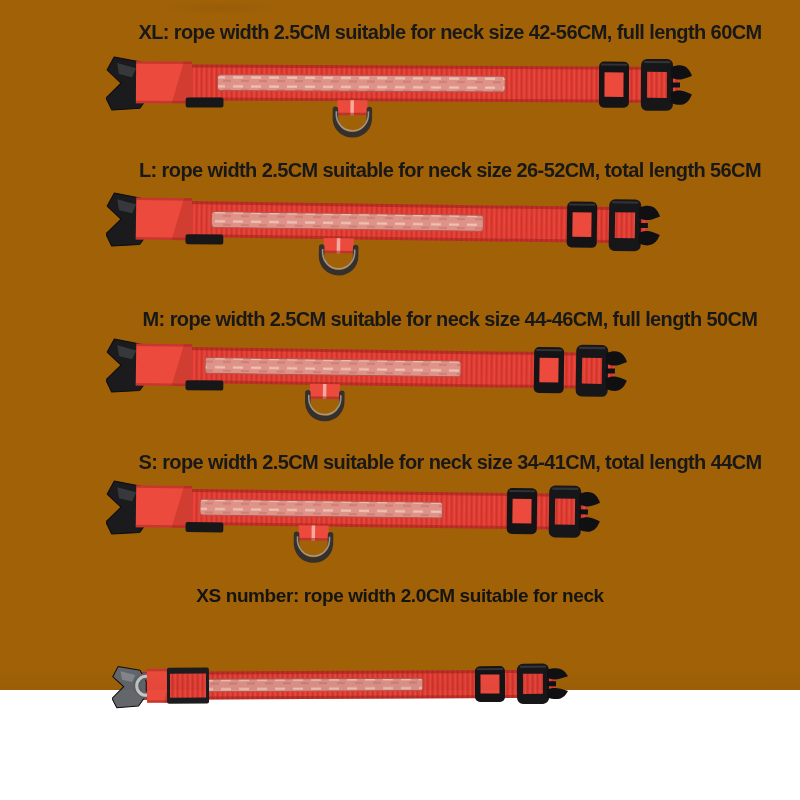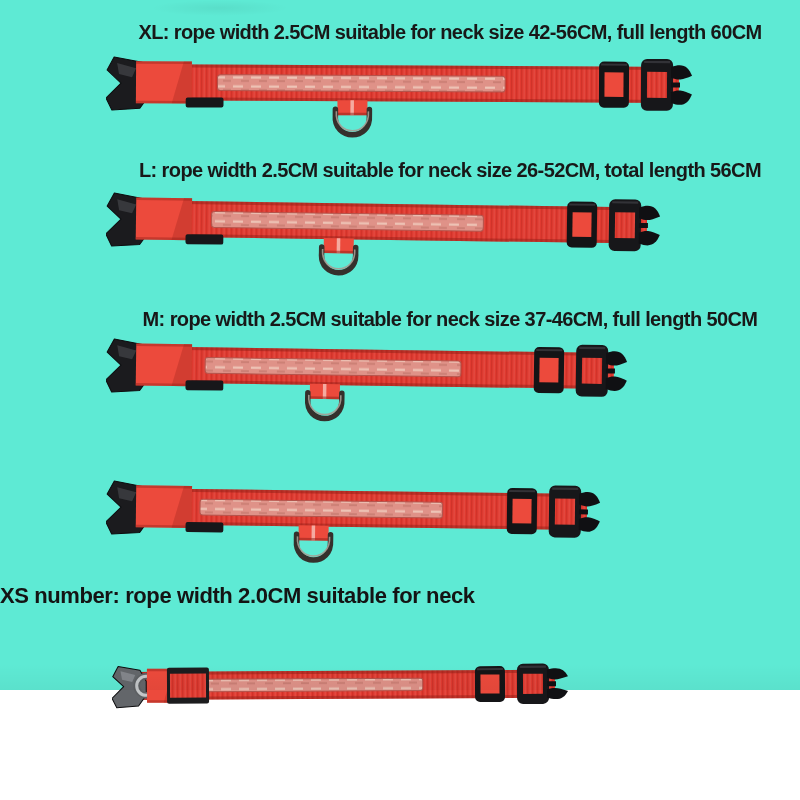--- a/index.html
+++ b/index.html
@@ -1,33 +1,33 @@
 <!DOCTYPE html>
 <html><head>
 <meta charset="utf-8">
 <style>
   html,body{margin:0;padding:0;background:#ffffff;}
   body{width:800px;height:800px;overflow:hidden;font-family:"Liberation Sans",sans-serif;}
-  .canvas{position:relative;width:800px;height:690px;background:#5eead4;}
+  .canvas{position:relative;width:800px;height:690px;background:#a16207;}
 
   
   .size-text{
     position:absolute;left:100px;right:0;
     text-align:center;white-space:nowrap;
     font-weight:700;font-size:20px;letter-spacing:-0.6px;
     color:#181818;line-height:28px;
   }
   .t-xl{top:18px;}
   .t-l{top:156px;}
   .t-m{top:305px;}
   .t-s{top:448px;}
 
   .xs-heading{
     position:absolute;left:0;right:0;top:579px;
-    text-align:left;font-weight:700;font-size:22px;
+    text-align:center;font-weight:700;font-size:19px;
     letter-spacing:-0.4px;color:#141414;line-height:33px;
   }
 
   
   .collar{position:absolute;margin:0;padding:0;}
   .c-xl{top:56px;left:106px;}
   .c-l{top:190px;left:106px;}
   .c-m{top:336px;left:106px;}
   .c-s{top:478px;left:106px;}
   .c-xs{top:660px;left:112px;}
@@ -134,21 +134,21 @@
           <rect x="506" y="4.080000000000002" width="26" height="2.2" fill="#3a3a3e" opacity="0.8"></rect>
           <rect x="509" y="15.040000000000001" width="20" height="25.919999999999998" fill="url(#wv-l)"></rect>
           <path d="M 533,10 C 545,5.68 550,9.280000000000001 554,18.64
         C 544,22.96 541,23.68 533,20.8 Z" fill="#101013"></path>
           <path d="M 533,46 C 545,50.32 550,46.72 554,37.36
         C 544,33.04 541,32.32 533,35.2 Z" fill="#101013"></path>
           <rect x="533" y="25.5" width="9" height="5" fill="#101013"></rect>
         </g>
       </svg></figure>
 
-  <div class="size-text t-m">M: rope width 2.5CM suitable for neck size 37-46CM, full length 50CM</div>
+  <div class="size-text t-m">M: rope width 2.5CM suitable for neck size 44-46CM, full length 50CM</div>
   <figure class="collar c-m"><svg width="522" height="100" viewBox="0 0 522 100" xmlns="http://www.w3.org/2000/svg">
     <defs>
     <pattern id="wv-m" width="5" height="10" patternUnits="userSpaceOnUse">
       <rect width="5" height="10" fill="#e03a30"></rect>
       <rect width="1.2" height="10" fill="#7a0f0a" opacity="0.16"></rect>
       <rect x="2.6" width="1.1" height="10" fill="#ffffff" opacity="0.10"></rect>
     </pattern>
     <pattern id="rf-m" width="18" height="9" patternUnits="userSpaceOnUse">
       <rect width="18" height="9" fill="#df9288"></rect>
       <rect x="1" y="1.6" width="10" height="2.2" fill="#f0cabc" opacity="0.9"></rect>
@@ -180,20 +180,21 @@
           <rect x="473" y="4.080000000000002" width="26" height="2.2" fill="#3a3a3e" opacity="0.8"></rect>
           <rect x="476" y="15.040000000000001" width="20" height="25.919999999999998" fill="url(#wv-m)"></rect>
           <path d="M 500,10 C 512,5.68 517,9.280000000000001 521,18.64
         C 511,22.96 508,23.68 500,20.8 Z" fill="#101013"></path>
           <path d="M 500,46 C 512,50.32 517,46.72 521,37.36
         C 511,33.04 508,32.32 500,35.2 Z" fill="#101013"></path>
           <rect x="500" y="25.5" width="9" height="5" fill="#101013"></rect>
         </g>
       </svg></figure>
 
+  <div class="size-text t-s">S: rope width 2.5CM suitable for neck size 34-41CM, total length 44CM</div>
   <figure class="collar c-s"><svg width="495" height="100" viewBox="0 0 495 100" xmlns="http://www.w3.org/2000/svg">
     <defs>
     <pattern id="wv-s" width="5" height="10" patternUnits="userSpaceOnUse">
       <rect width="5" height="10" fill="#e03a30"></rect>
       <rect width="1.2" height="10" fill="#7a0f0a" opacity="0.16"></rect>
       <rect x="2.6" width="1.1" height="10" fill="#ffffff" opacity="0.10"></rect>
     </pattern>
     <pattern id="rf-s" width="18" height="9" patternUnits="userSpaceOnUse">
       <rect width="18" height="9" fill="#df9288"></rect>
       <rect x="1" y="1.6" width="10" height="2.2" fill="#f0cabc" opacity="0.9"></rect>

